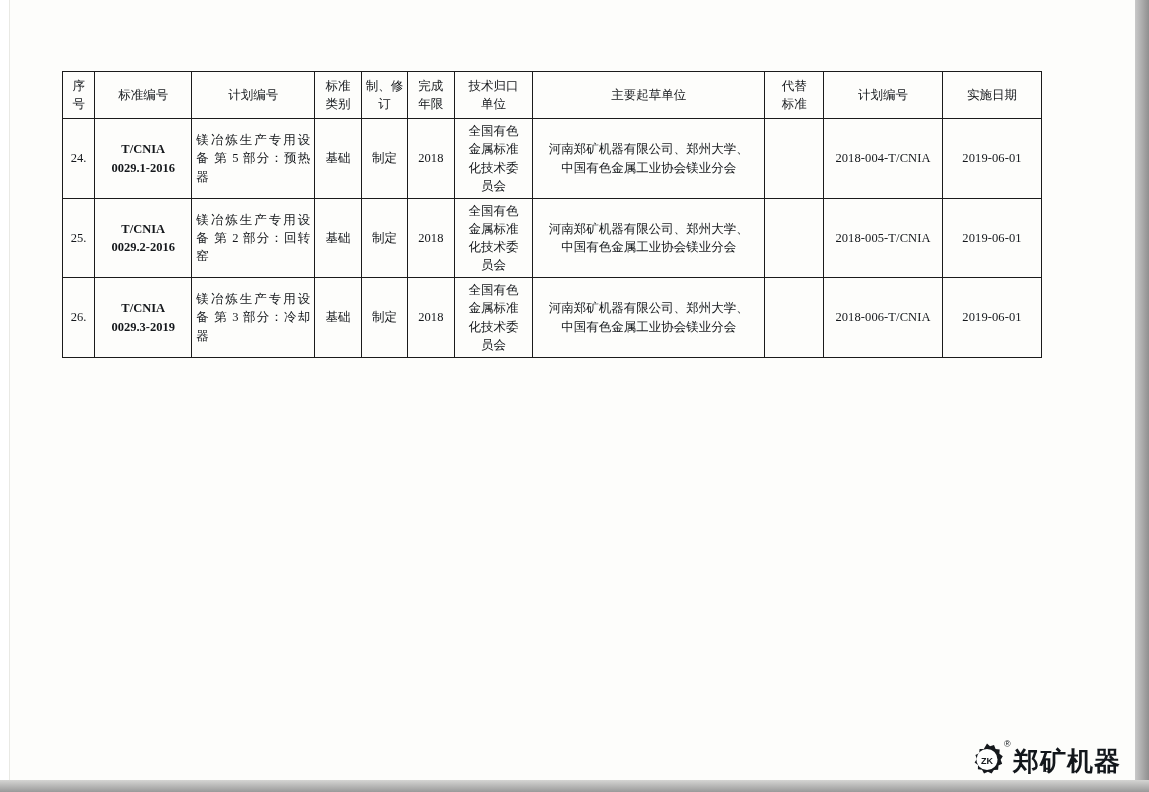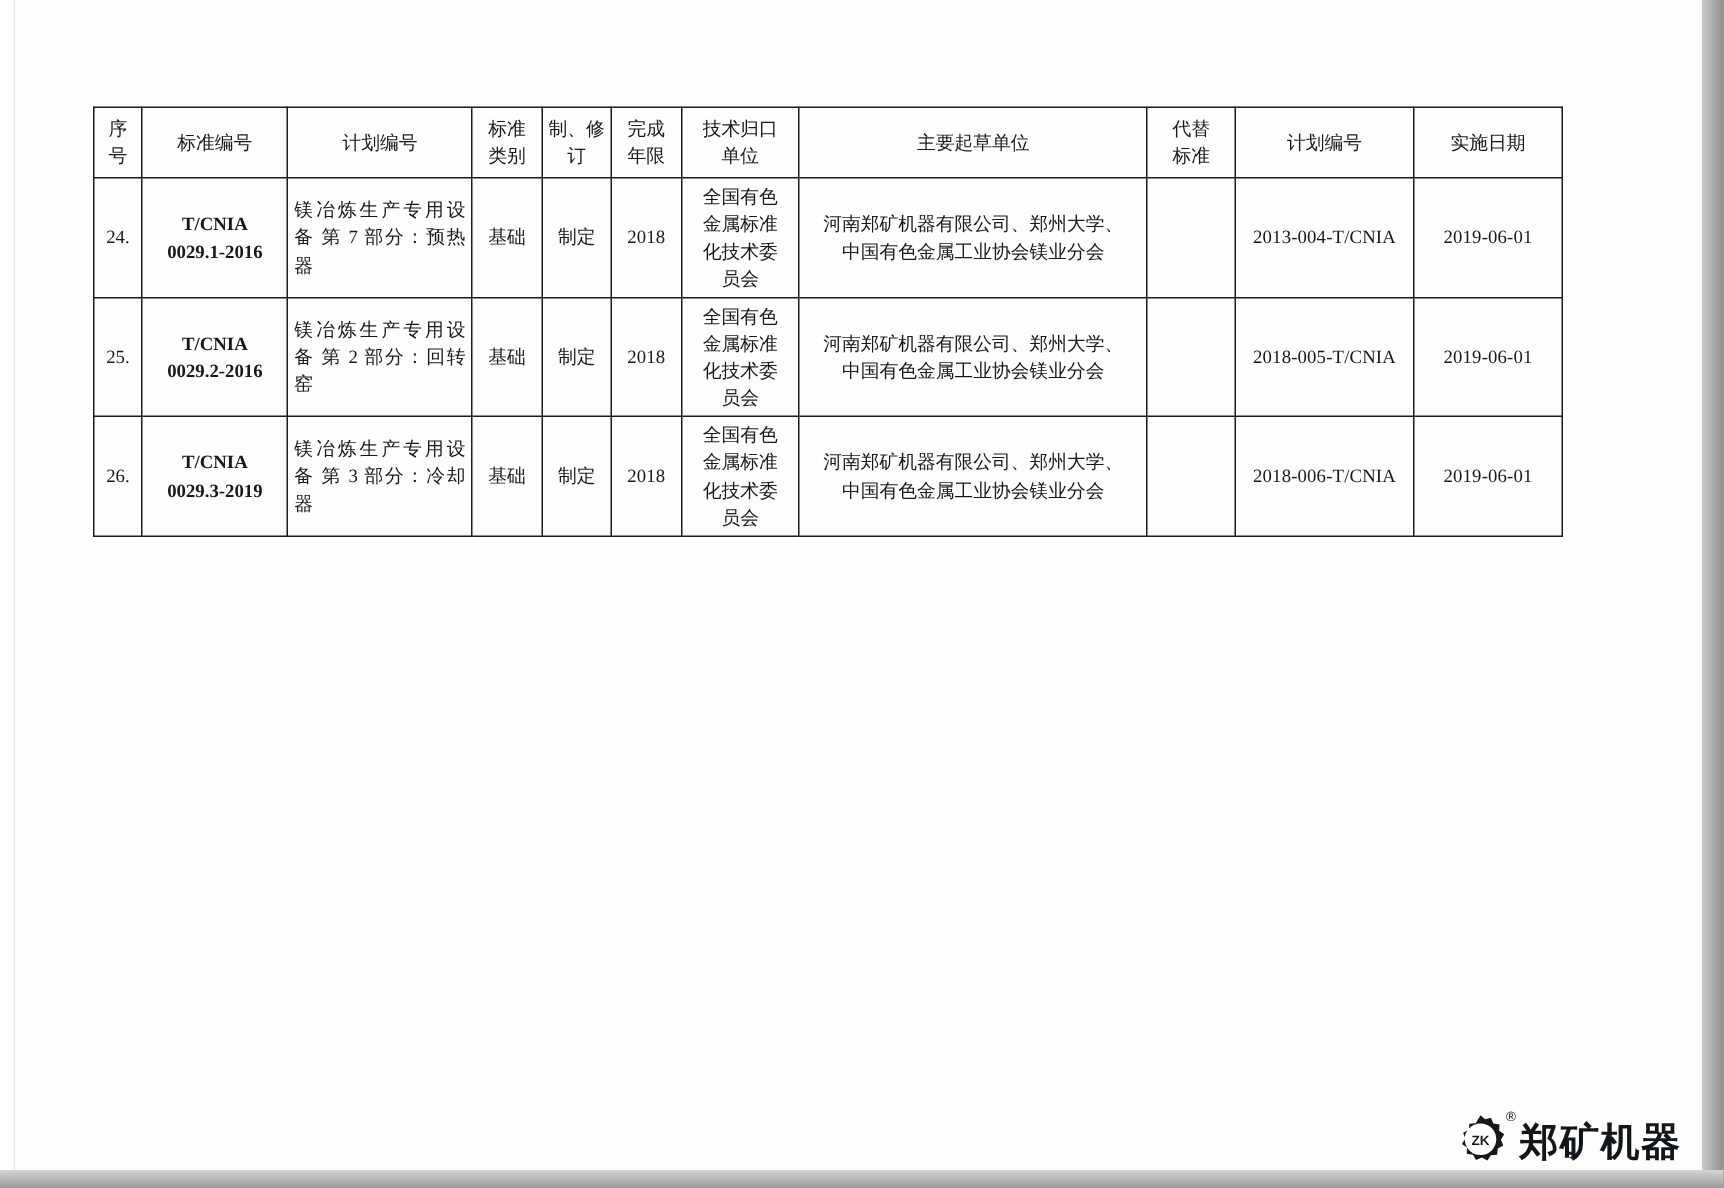--- a/index.html
+++ b/index.html
@@ -225,38 +225,38 @@
     <tbody>
 
       <tr class="row-tall">
         <td><span>24.</span></td>
         <td class="code-cell">
           <span class="nl">T/CNIA</span>
           <span class="nl">0029.1-2016</span>
         </td>
         <td class="cell-justify">
           <span class="nl">镁冶炼生产专用设</span>
-          <span class="nl">备 第 7 部分：预热</span>
+          <span class="nl">备 第 5 部分：预热</span>
           <span class="nl" style="text-align-last:left;">器</span>
         </td>
         <td><span>基础</span></td>
         <td><span>制定</span></td>
         <td class="mono"><span>2018</span></td>
         <td>
           <span class="nl">全国有色</span>
           <span class="nl">金属标准</span>
           <span class="nl">化技术委</span>
           <span class="nl">员会</span>
         </td>
         <td class="cell-left">
           <span class="nl">河南郑矿机器有限公司、郑州大学、</span>
           <span class="nl">中国有色金属工业协会镁业分会</span>
         </td>
         <td><span></span></td>
-        <td class="mono"><span>2013-004-T/CNIA</span></td>
+        <td class="mono"><span>2018-004-T/CNIA</span></td>
         <td class="mono"><span>2019-06-01</span></td>
       </tr>
 
       <tr class="row-tall">
         <td><span>25.</span></td>
         <td class="code-cell">
           <span class="nl">T/CNIA</span>
           <span class="nl">0029.2-2016</span>
         </td>
         <td class="cell-justify">

